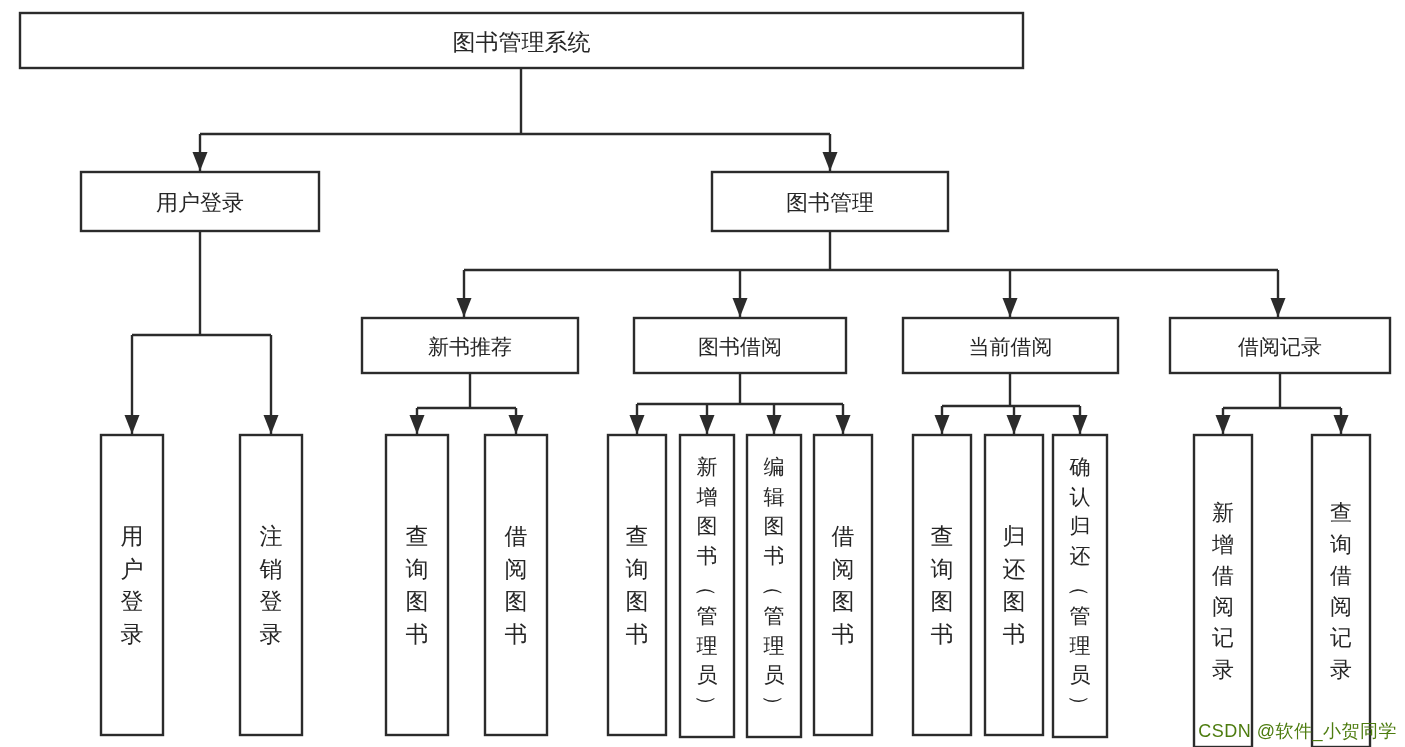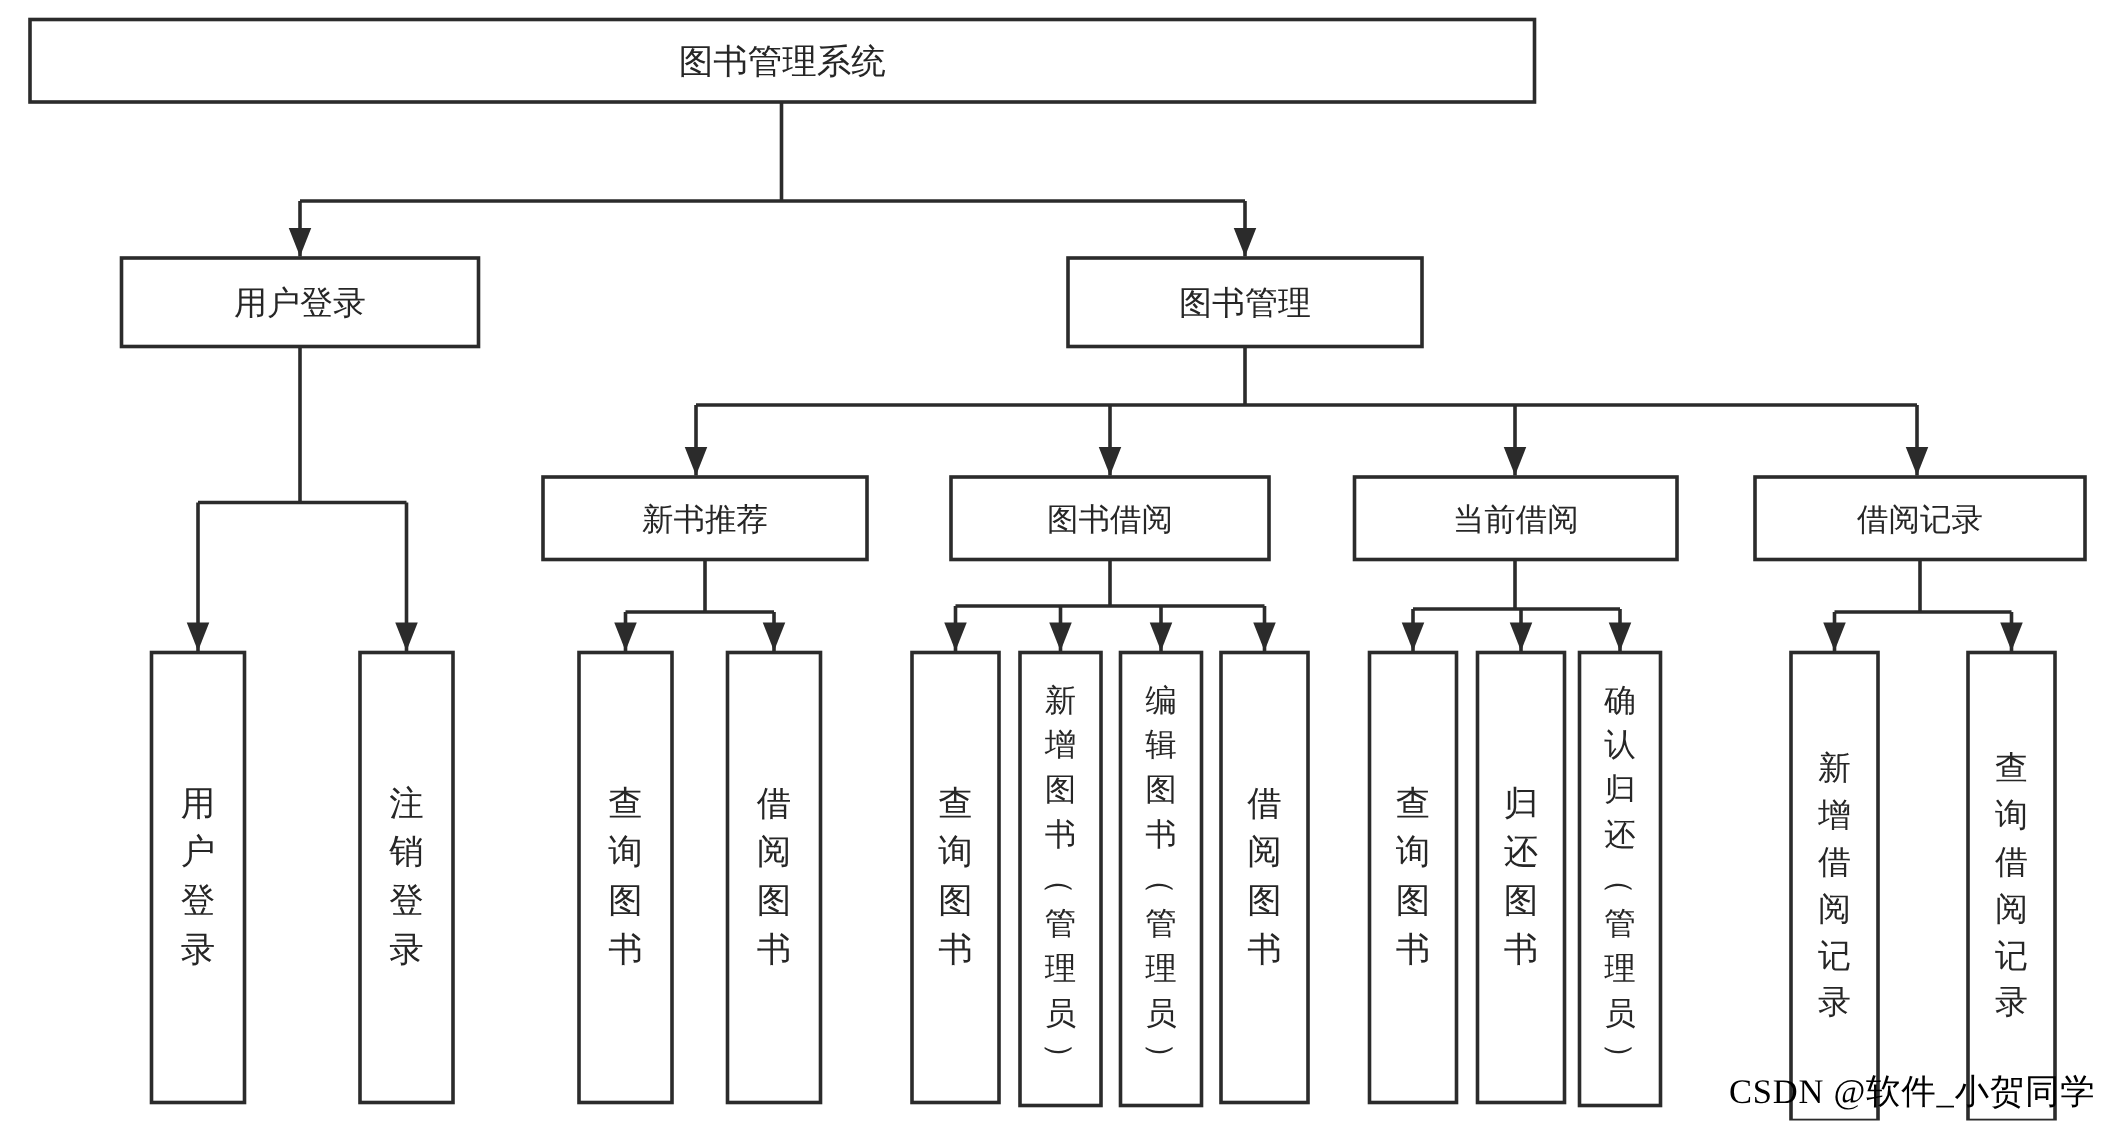--- a/index.html
+++ b/index.html
@@ -54,23 +54,23 @@
   .vlabel-char {
     text-anchor: middle;
     dominant-baseline: central;
     fill: #262626;
     font-family: "DejaVu Sans", "Liberation Sans", sans-serif;
   }
   #watermark {
     position: absolute;
     right: 8px;
     bottom: 4px;
-    color: #000000;
-    font-size: 23px;
-    font-family: Liberation Serif, serif;
+    color: #4d7c0f;
+    font-size: 18px;
+    font-family: Liberation Sans, sans-serif;
     letter-spacing: 0.5px;
     white-space: nowrap;
     user-select: none;
   }
 </style>
 </head>
 <body>
 
 <div id="diagram-root">
   <svg id="tree-svg" viewBox="0 0 1405 747" preserveAspectRatio="none" xmlns="http://www.w3.org/2000/svg">

